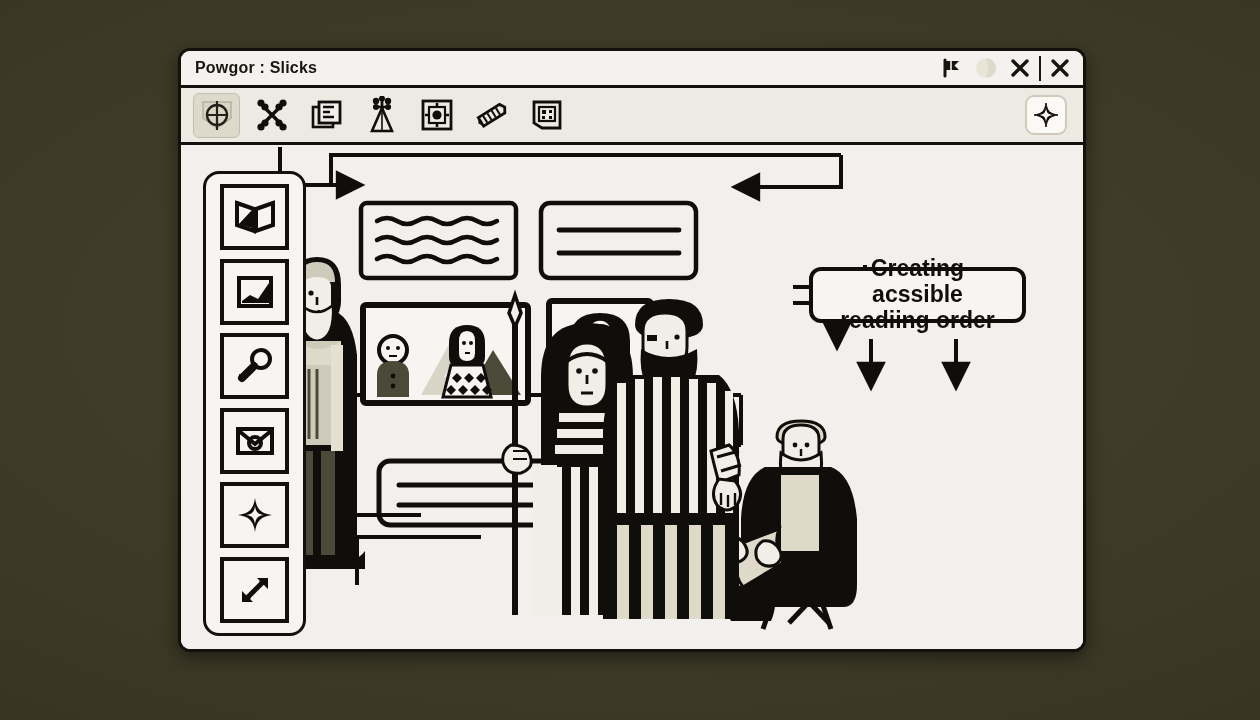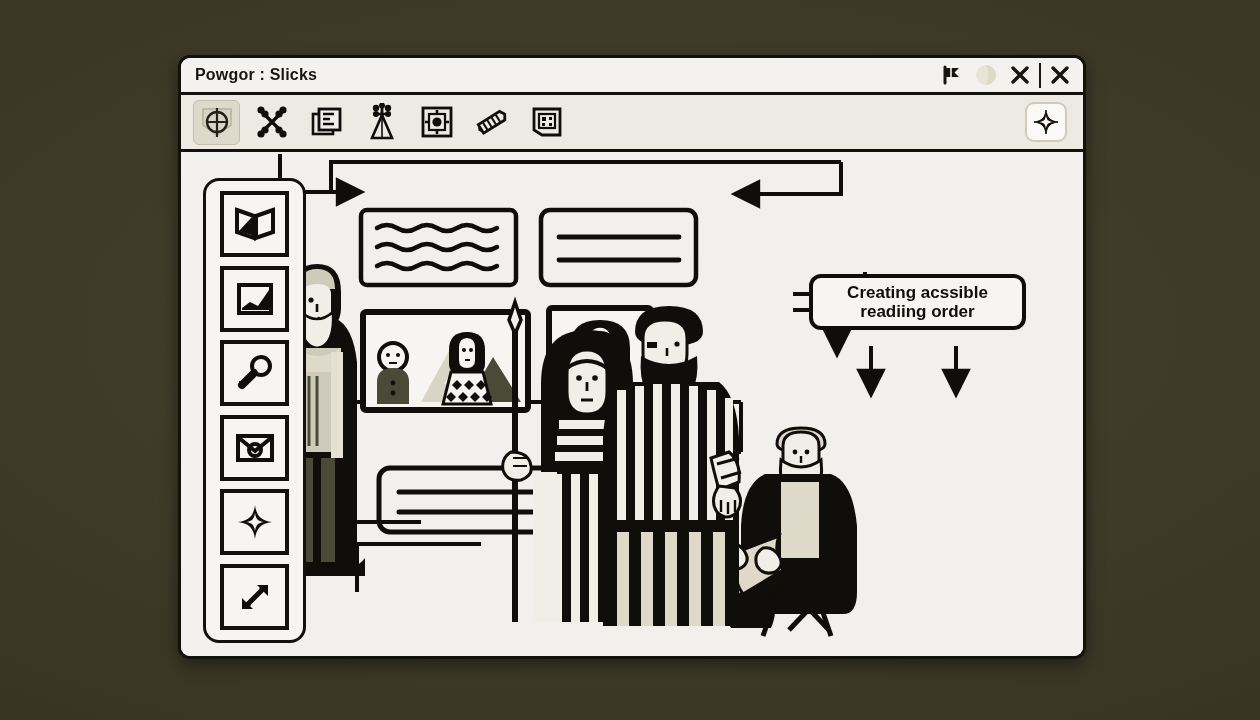--- a/index.html
+++ b/index.html
@@ -19,21 +19,21 @@
   
   #desktop {
     position: absolute; inset: 0;
     background:
       radial-gradient(120% 100% at 50% 45%, #45422d 0%, #3b3826 55%, #2e2c1e 100%);
   }
 
   
   #app-window {
     position: absolute;
-    left: 178px; top: 55px;
+    left: 178px; top: 48px;
     width: 908px; height: 604px;
     background: #f4f2ef;
     border: 3px solid #13110d;
     border-radius: 12px;
     overflow: hidden;
     box-shadow: 0 6px 18px rgba(0,0,0,.45);
     display: flex;
     flex-direction: column;
   }
 
@@ -148,21 +148,21 @@
     align-items: center;
     justify-content: center;
     text-align: center;
     z-index: 6;
     line-height: 1.12;
     padding: 6px 14px;
   }
   #callout-reading-order {
     left: 628px; top: 122px;
     width: 217px; height: 56px;
-    font-size: 17px;
+    font-size: 23px;
   }
 </style>
 </head>
 <body>
 
 <div id="desktop"></div>
 
 <div id="app-window">
 
   <div id="title-bar">

